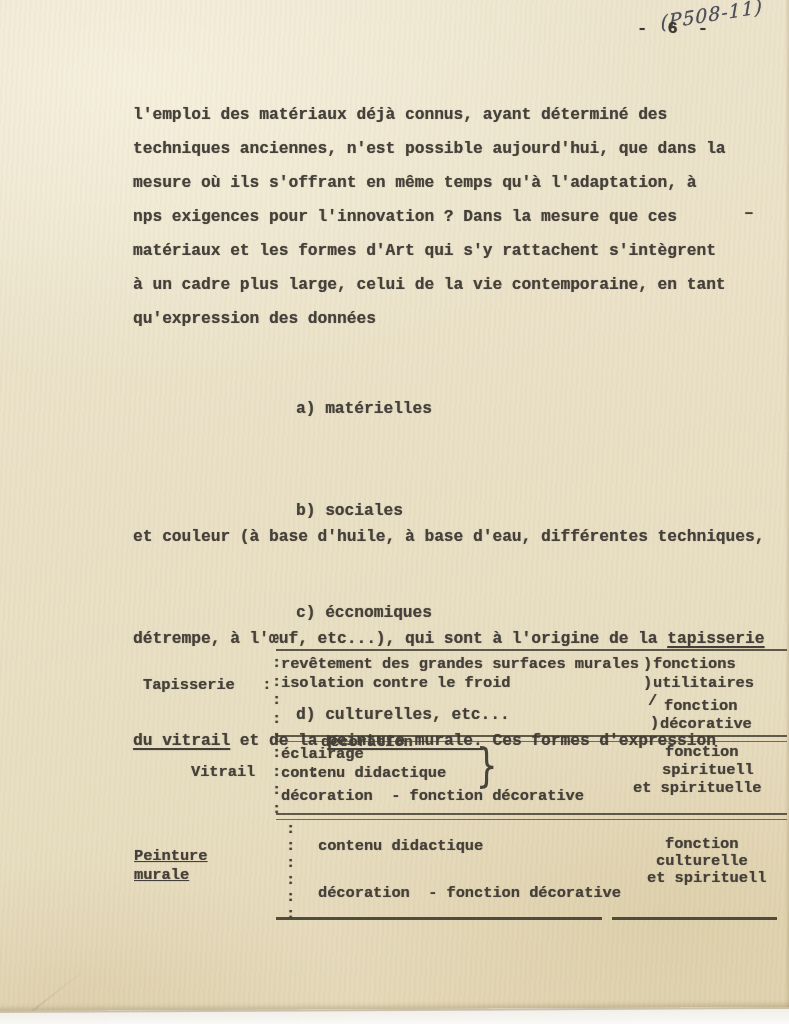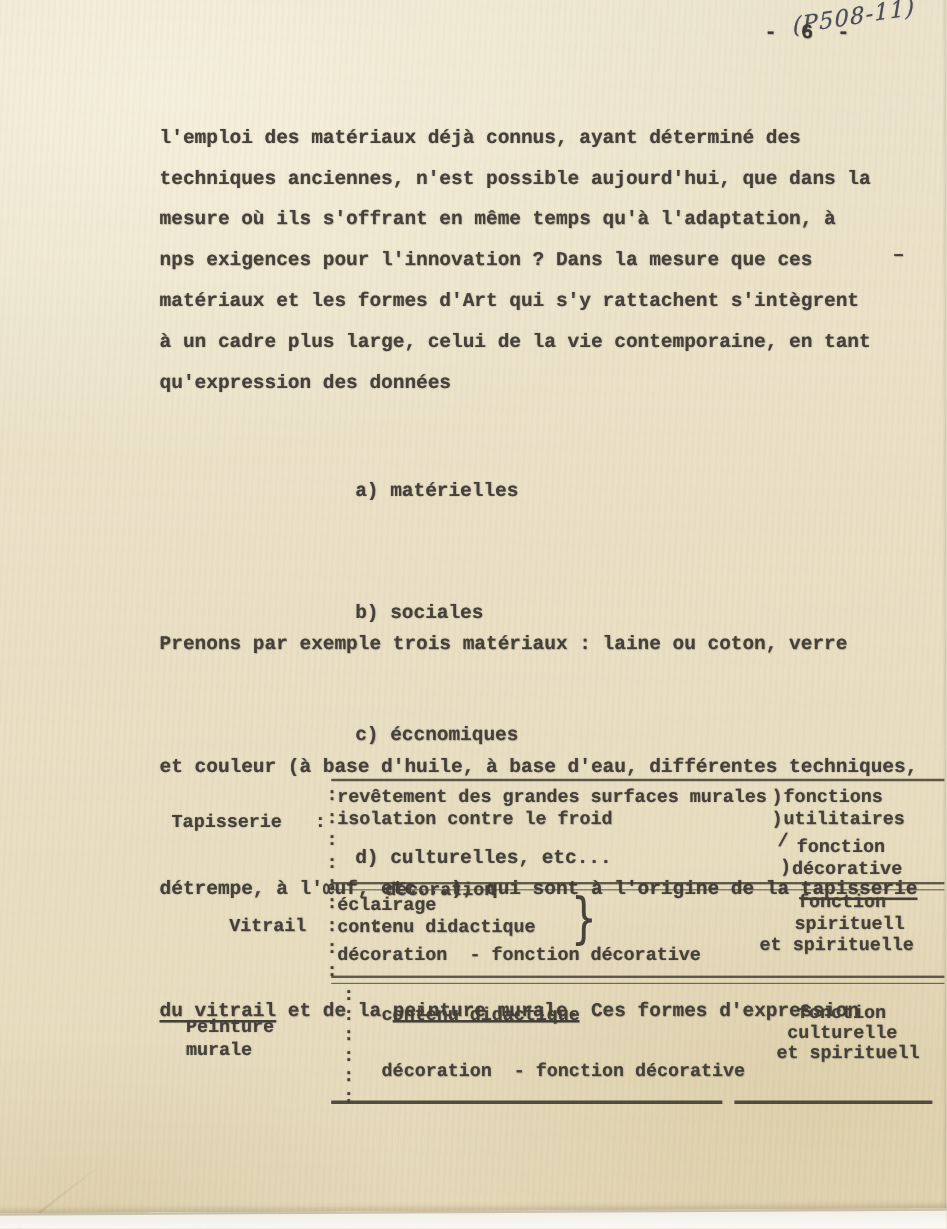--- a/index.html
+++ b/index.html
@@ -69,21 +69,20 @@
   <div class="abs typed body-txt" style="left:744px;top:196px;">–</div>
 
   <div class="abs typed body-txt" style="left:296px;top:324px;">
     <div class="line">a) matérielles</div>
     <div class="line">b) sociales</div>
     <div class="line">c) éccnomiques</div>
     <div class="line">d) culturelles, etc...</div>
   </div>
 
   <div class="abs typed body-txt" style="left:133px;top:452px;">
-    <div class="line">Prenons par exemple trois matériaux : laine ou coton, verre</div>
     <div class="line">et couleur (à base d'huile, à base d'eau, différentes techniques,</div>
     <div class="line"><span>détrempe, à l'œuf, etc...), qui sont à l'origine de la </span><span class="u">tapisserie</span></div>
     <div class="line"><span class="u">du vitrail</span><span> et de la </span><span class="u">peinture murale.</span><span> Ces formes d'expression</span></div>
     
   </div>
 
   <div class="rule" style="left:276px;top:649px;width:511px;"></div>
   <div class="rule dbl" style="left:276px;top:735px;width:511px;"></div>
   <div class="rule dbl" style="left:276px;top:813px;width:511px;"></div>
   <div class="rule thick" style="left:276px;top:917px;width:326px;"></div>
@@ -113,21 +112,21 @@
 :
 :</div>
   <div class="abs typed tbl-txt" style="left:281px;top:745px;">éclairage</div>
   <div class="abs typed tbl-txt" style="left:281px;top:764px;">contenu didactique</div>
   <div class="abs typed tbl-txt" style="left:281px;top:787px;">décoration  - fonction décorative</div>
   <div class="abs bigbrace" style="left:472px;top:738px;">}</div>
   <div class="abs typed tbl-txt" style="left:665px;top:743px;">fonction</div>
   <div class="abs typed tbl-txt" style="left:662px;top:761px;">spirituell</div>
   <div class="abs typed tbl-txt" style="left:633px;top:779px;">et spirituelle</div>
 
-  <div class="abs typed tbl-txt" style="left:155px;top:847px;">Peinture
+  <div class="abs typed tbl-txt" style="left:134px;top:847px;text-decoration:underline;">Peinture
 murale</div>
   <div class="abs typed tbl-txt" style="left:286px;top:821px;line-height:17px;">:
 :
 :
 :
 :
 :</div>
   <div class="abs typed tbl-txt" style="left:318px;top:837px;">contenu didactique</div>
   <div class="abs typed tbl-txt" style="left:318px;top:884px;">décoration  - fonction décorative</div>
   <div class="abs typed tbl-txt" style="left:665px;top:835px;">fonction</div>

